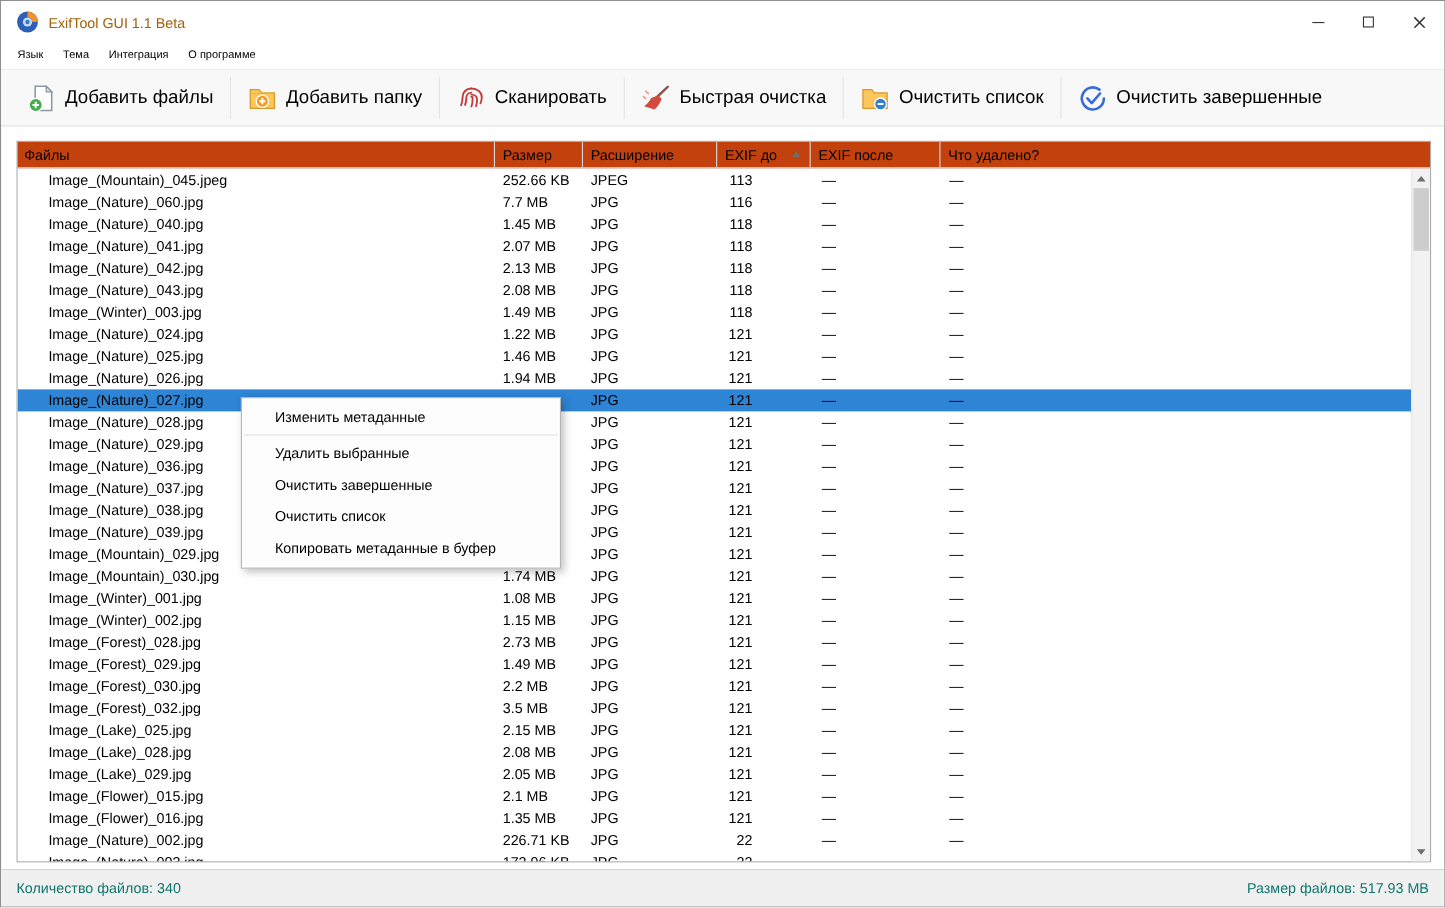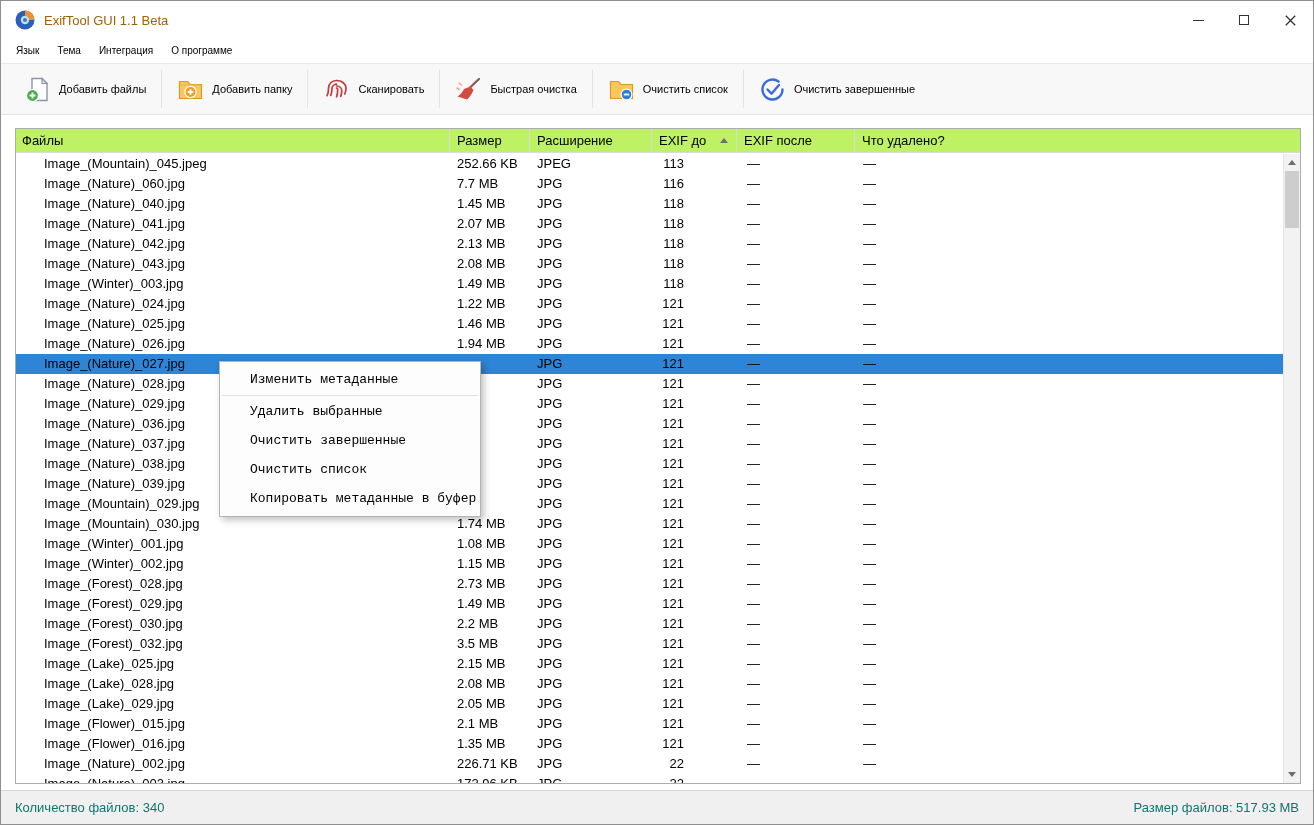--- a/index.html
+++ b/index.html
@@ -45,34 +45,34 @@
   
   .toolbar {
     position: absolute; top: 63px; left: 0; right: 0; height: 51px;
     display: flex; align-items: center; padding-left: 8px;
     background: #f8f8f8; border-bottom: 1px solid #e3e3e3;
   }
   .tb-btn {
     display: flex; align-items: center; gap: 8px;
     height: 38px; padding: 0 15px;
     border-right: 1px solid #e4e4e4;
-    font-size: 11px; white-space: nowrap; text-align: center;
+    font-size: 17px; white-space: nowrap; text-align: center;
   }
   .tb-btn:last-of-type { border-right: none; }
   .tb-icon { width: 27px; height: 27px; display: inline-flex; }
   .tb-icon svg { width: 27px; height: 27px; }
 
   
   .table-wrap {
     position: absolute; top: 127px; left: 14px; width: 1286px; bottom: 40px;
     border: 1px solid #adadad; background: #fff;
   }
   .thead {
     position: absolute; top: 0; left: 0; right: 0; height: 24px;
-    display: flex; background: #bef264; border-bottom: 1px solid #d9d9d9;
+    display: flex; background: #c2410c; border-bottom: 1px solid #d9d9d9;
     font-size: 13px;
     justify-content: space-between;
   }
   .th {
     display: flex; align-items: center;
     border-right: 1px solid #d9d9d9; padding-left: 7px; overflow: hidden;
   }
   .th.c-name { padding-left: 6px; }
   .th.c-del { border-right: none; }
   .sort-arrow {
@@ -110,24 +110,24 @@
   .sb-btn { position: absolute; left: 0; width: 16px; height: 17px;
     display: flex; align-items: center; justify-content: center; }
   .sb-up { top: 0; }
   .sb-down { bottom: 0; }
   .sb-up::after { content: ""; border-left: 4px solid transparent; border-right: 4px solid transparent; border-bottom: 5px solid #6e6e6e; }
   .sb-down::after { content: ""; border-left: 4px solid transparent; border-right: 4px solid transparent; border-top: 5px solid #6e6e6e; }
   .sb-thumb { position: absolute; top: 17px; left: 1px; width: 14px; height: 57px; background: #cdcdcd; }
 
   
   .context-menu {
-    position: absolute; left: 218px; top: 360px; width: 262px;
+    position: absolute; left: 218px; top: 360px; width: 291px;
     background: #fdfdfd; border: 1px solid #b4b4b4;
     box-shadow: 3px 3px 7px rgba(0,0,0,0.25);
-    padding: 3px 0; font-size: 13px; z-index: 50; font-family: Liberation Mono, monospace;
+    padding: 3px 0; font-size: 13px; z-index: 50;
   }
   .cm-item { height: 29px; line-height: 29px; padding-left: 30px; white-space: nowrap; }
   .cm-sep { height: 1px; background: #e0e0e0; margin: 1px 2px; }
 
   
   .statusbar {
     position: absolute; left: 0; right: 0; bottom: 0; height: 34px;
     background: #f0f0f0; border-top: 1px solid #d7d7d7;
     display: flex; align-items: center; justify-content: space-between;
     padding: 0 14px; font-size: 13px; color: #0f766e;

